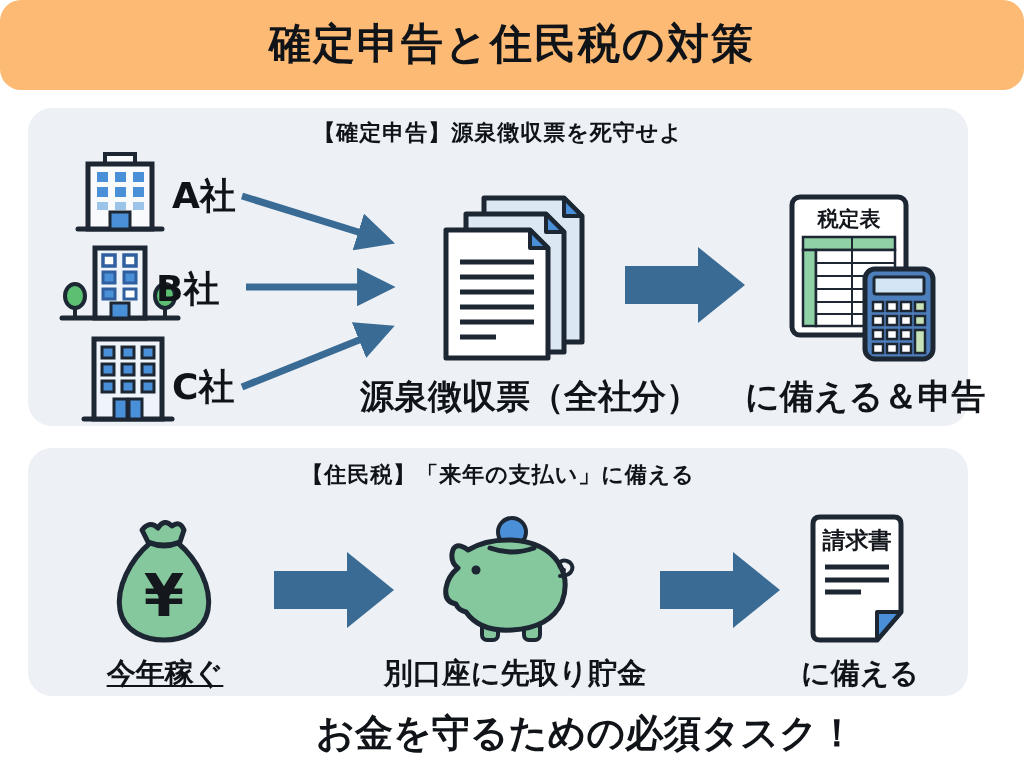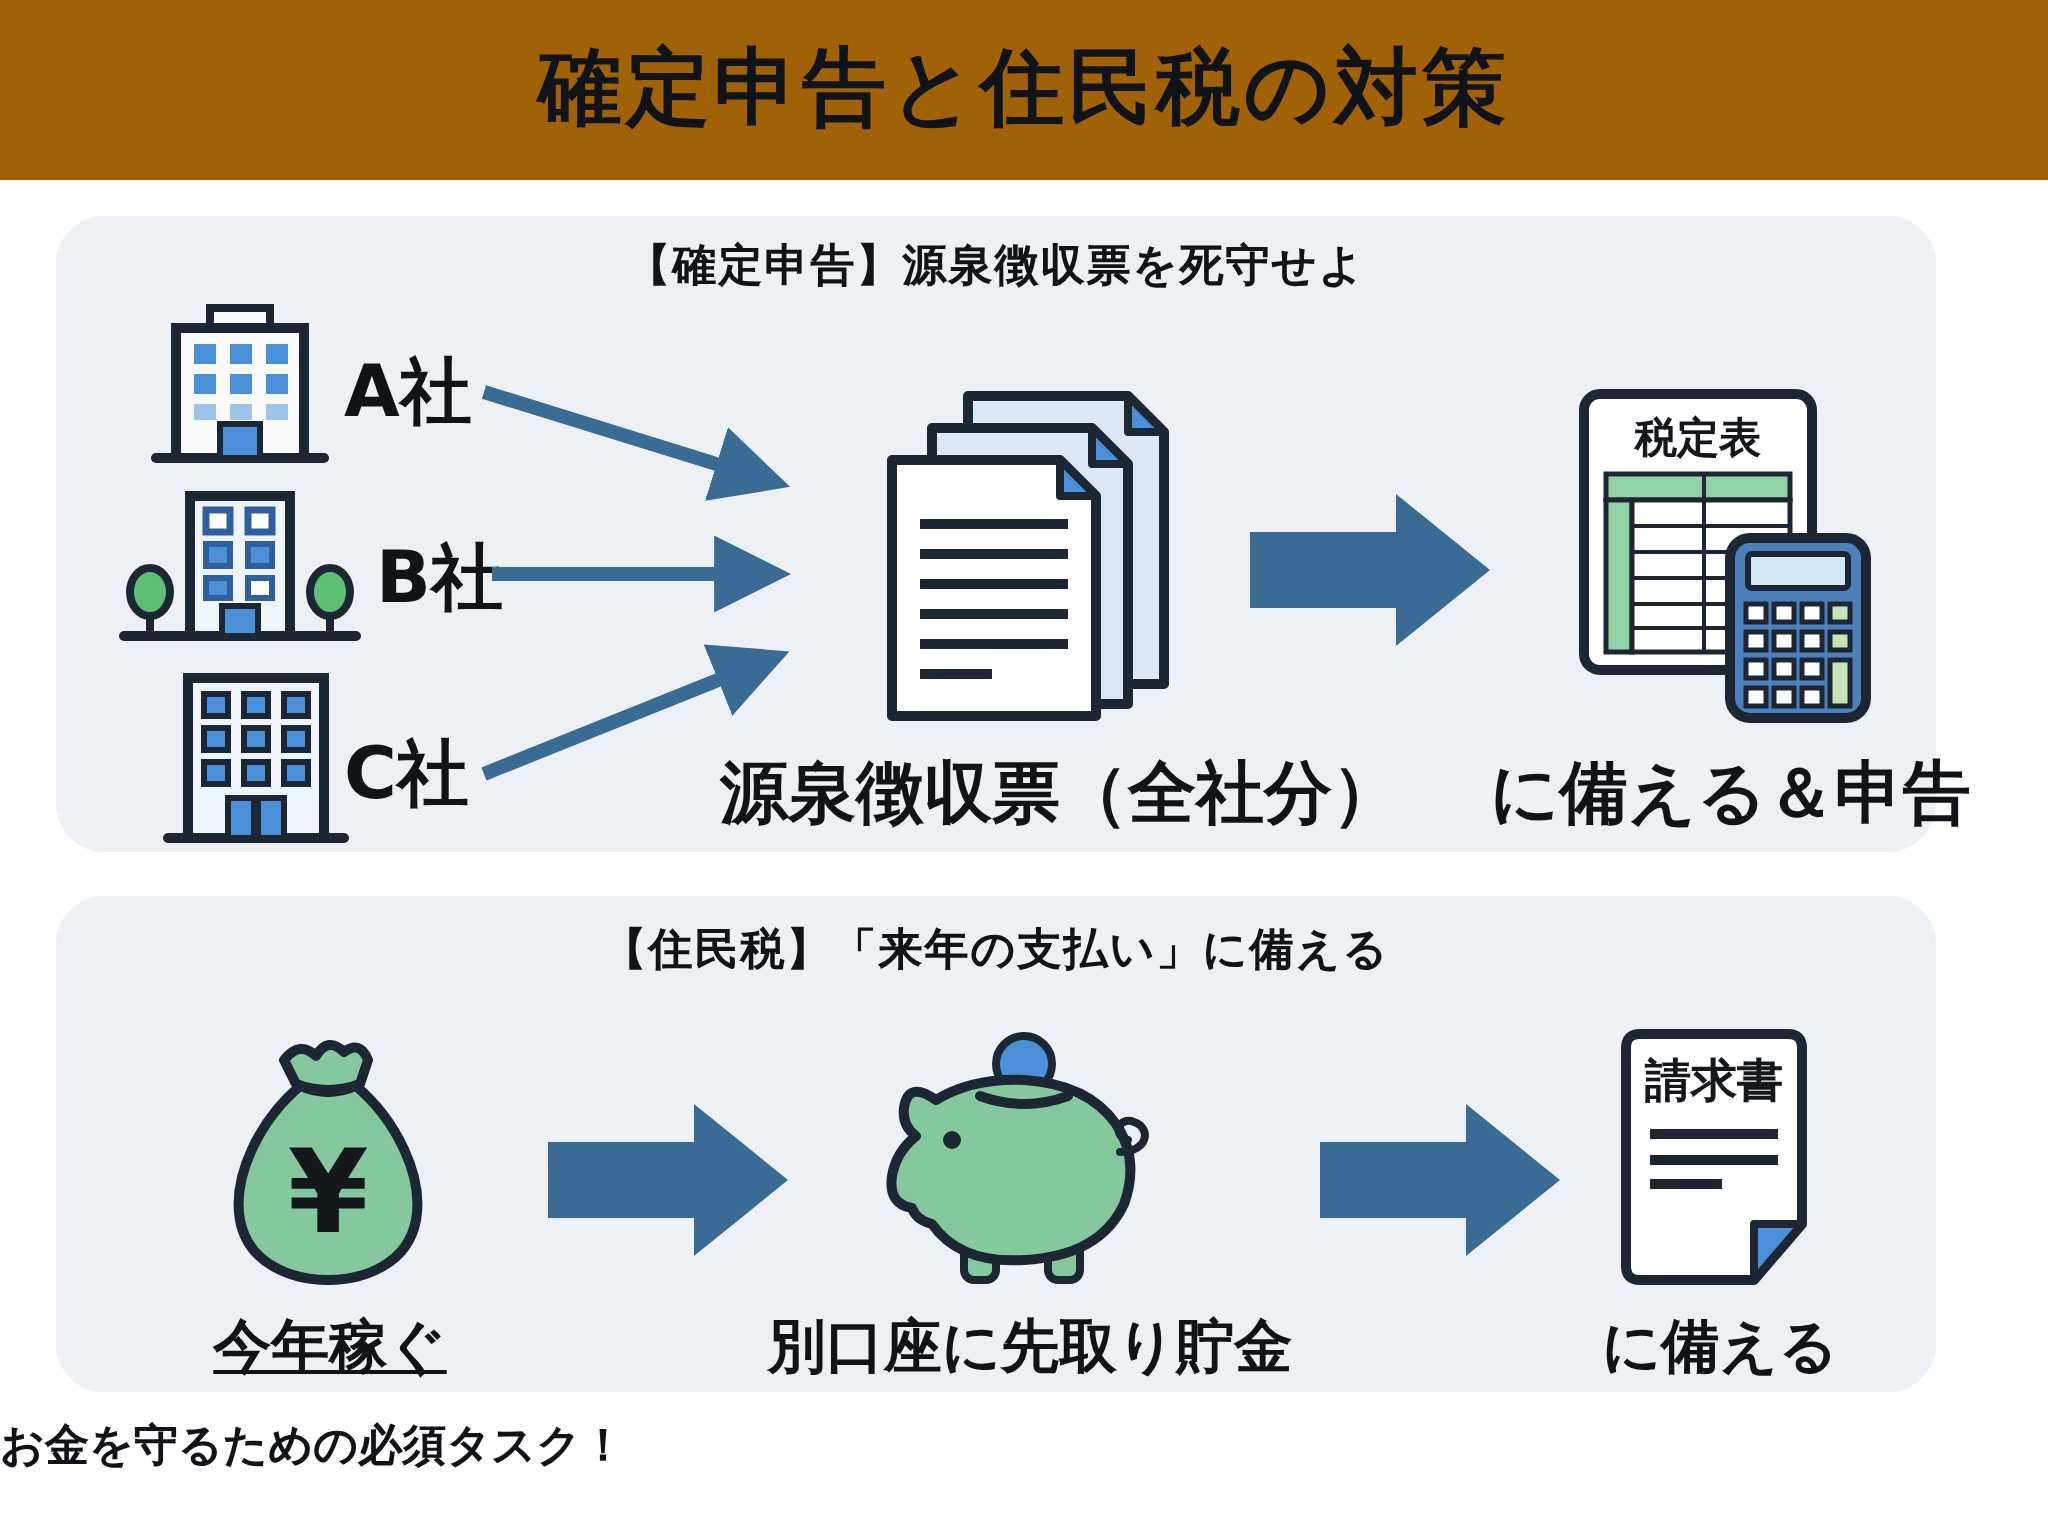--- a/index.html
+++ b/index.html
@@ -9,21 +9,22 @@
     background: #ffffff;
     position: relative;
     overflow: hidden;
     color: #14181d;
   }
   .abs { position: absolute; }
 
   
   .title-band {
     left: 0; top: 0; width: 1024px; height: 90px;
-    background: #a16207;
+    background: #fdba74;
+    border-radius: 21px;
   }
   .main-title {
     width: 100%; text-align: center;
     line-height: 88px;
     font-size: 42px; font-weight: 900;
     letter-spacing: 2px;
     color: #101418;
   }
 
   
@@ -52,22 +53,22 @@
   .caption {
     text-align: center;
     font-size: 34px; font-weight: 900;
     color: #101418;
     white-space: nowrap;
   }
   .caption-2 { font-size: 29px; }
 
   .footer-message {
     left: 0; top: 708px; width: 856px;
-    text-align: left;
-    font-size: 22px; font-weight: 900;
+    text-align: right;
+    font-size: 38px; font-weight: 900;
     color: #101418;
   }
 
   svg { display: block; }
   svg text {
     font-family: "DejaVu Sans", "Liberation Sans", sans-serif;
     font-weight: 900;
     fill: #14181d;
   }
 </style>
@@ -106,21 +107,21 @@
   <rect x="45" y="29" width="12" height="11" fill="#4a90d9" stroke="#2f5f9e" stroke-width="3"></rect>
   <rect x="66" y="29" width="12" height="11" fill="#4a90d9" stroke="#2f5f9e" stroke-width="3"></rect>
   <rect x="45" y="46" width="12" height="10" fill="#4a90d9" stroke="#2f5f9e" stroke-width="3"></rect>
   <rect x="66" y="46" width="12" height="10" fill="#ffffff" stroke="#2f5f9e" stroke-width="3"></rect>
   <rect x="53" y="60" width="18" height="15" fill="#4a90d9" stroke="#1c2733" stroke-width="3"></rect>
   <line x1="17" y1="62" x2="17" y2="75" stroke="#1c2733" stroke-width="4"></line>
   <ellipse cx="17" cy="53" rx="10" ry="12" fill="#5cbf72" stroke="#1c2733" stroke-width="4"></ellipse>
   <line x1="107" y1="62" x2="107" y2="75" stroke="#1c2733" stroke-width="4"></line>
   <ellipse cx="107" cy="53" rx="10" ry="12" fill="#5cbf72" stroke="#1c2733" stroke-width="4"></ellipse>
 </svg>
-<div class="abs company-label" style="left:188px; top:265px;">B社</div>
+<div class="abs company-label" style="left:156px; top:265px;">B社</div>
 
 <svg class="abs" style="left:80px; top:334px;" width="96" height="90" viewBox="0 0 96 90">
   <line x1="4" y1="85" x2="92" y2="85" stroke="#1c2733" stroke-width="5" stroke-linecap="round"></line>
   <rect x="14" y="5" width="68" height="80" fill="#eef4f9" stroke="#1c2733" stroke-width="5"></rect>
   <rect x="22" y="13" width="12" height="11" fill="#4a90d9" stroke="#1c2733" stroke-width="3"></rect>
   <rect x="42" y="13" width="12" height="11" fill="#4a90d9" stroke="#1c2733" stroke-width="3"></rect>
   <rect x="62" y="13" width="12" height="11" fill="#4a90d9" stroke="#1c2733" stroke-width="3"></rect>
   <rect x="22" y="30" width="12" height="11" fill="#4a90d9" stroke="#1c2733" stroke-width="3"></rect>
   <rect x="42" y="30" width="12" height="11" fill="#4a90d9" stroke="#1c2733" stroke-width="3"></rect>
   <rect x="62" y="30" width="12" height="11" fill="#4a90d9" stroke="#1c2733" stroke-width="3"></rect>

